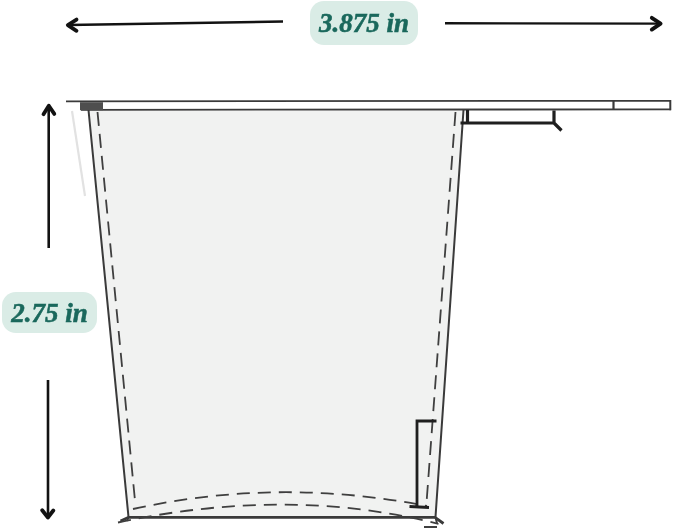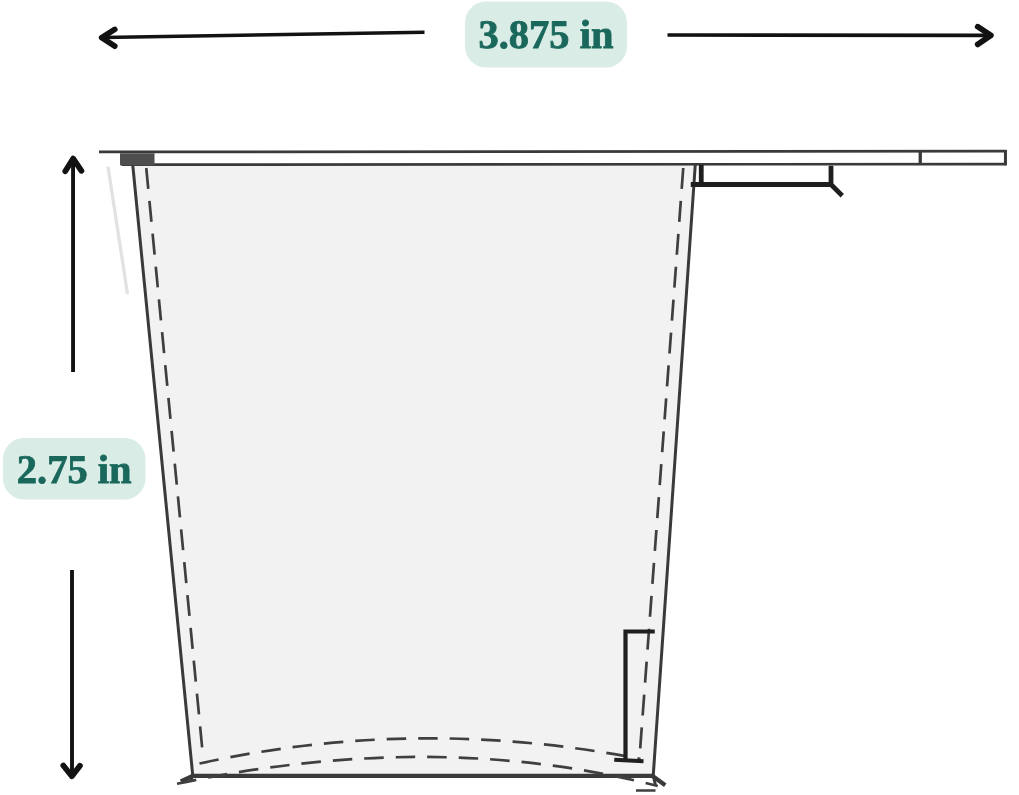--- a/index.html
+++ b/index.html
@@ -1,16 +1,16 @@
 <!DOCTYPE html>
 <html><head>
 <meta charset="utf-8">
 <style>
   html,body{margin:0;padding:0;background:#ffffff;}
-  .wrap{width:679px;height:530px;position:relative;overflow:hidden;background:#ffffff;}
+  .wrap{width:679px;height:530px;position:relative;overflow:hidden;background:#ffffff;font-style:italic;}
   svg{display:block;}
   .badgetext{font-family:"Liberation Serif", serif;font-weight:bold;fill:#1a685c;stroke:#1a685c;stroke-width:0.55;}
 </style>
 </head>
 <body>
 <div class="wrap">
 <svg width="679" height="530" viewBox="0 0 679 530" xmlns="http://www.w3.org/2000/svg">
 
   <polygon points="89,110.5 464,110.5 435,517 128,517" fill="#f1f2f1" stroke="none"></polygon>
 

